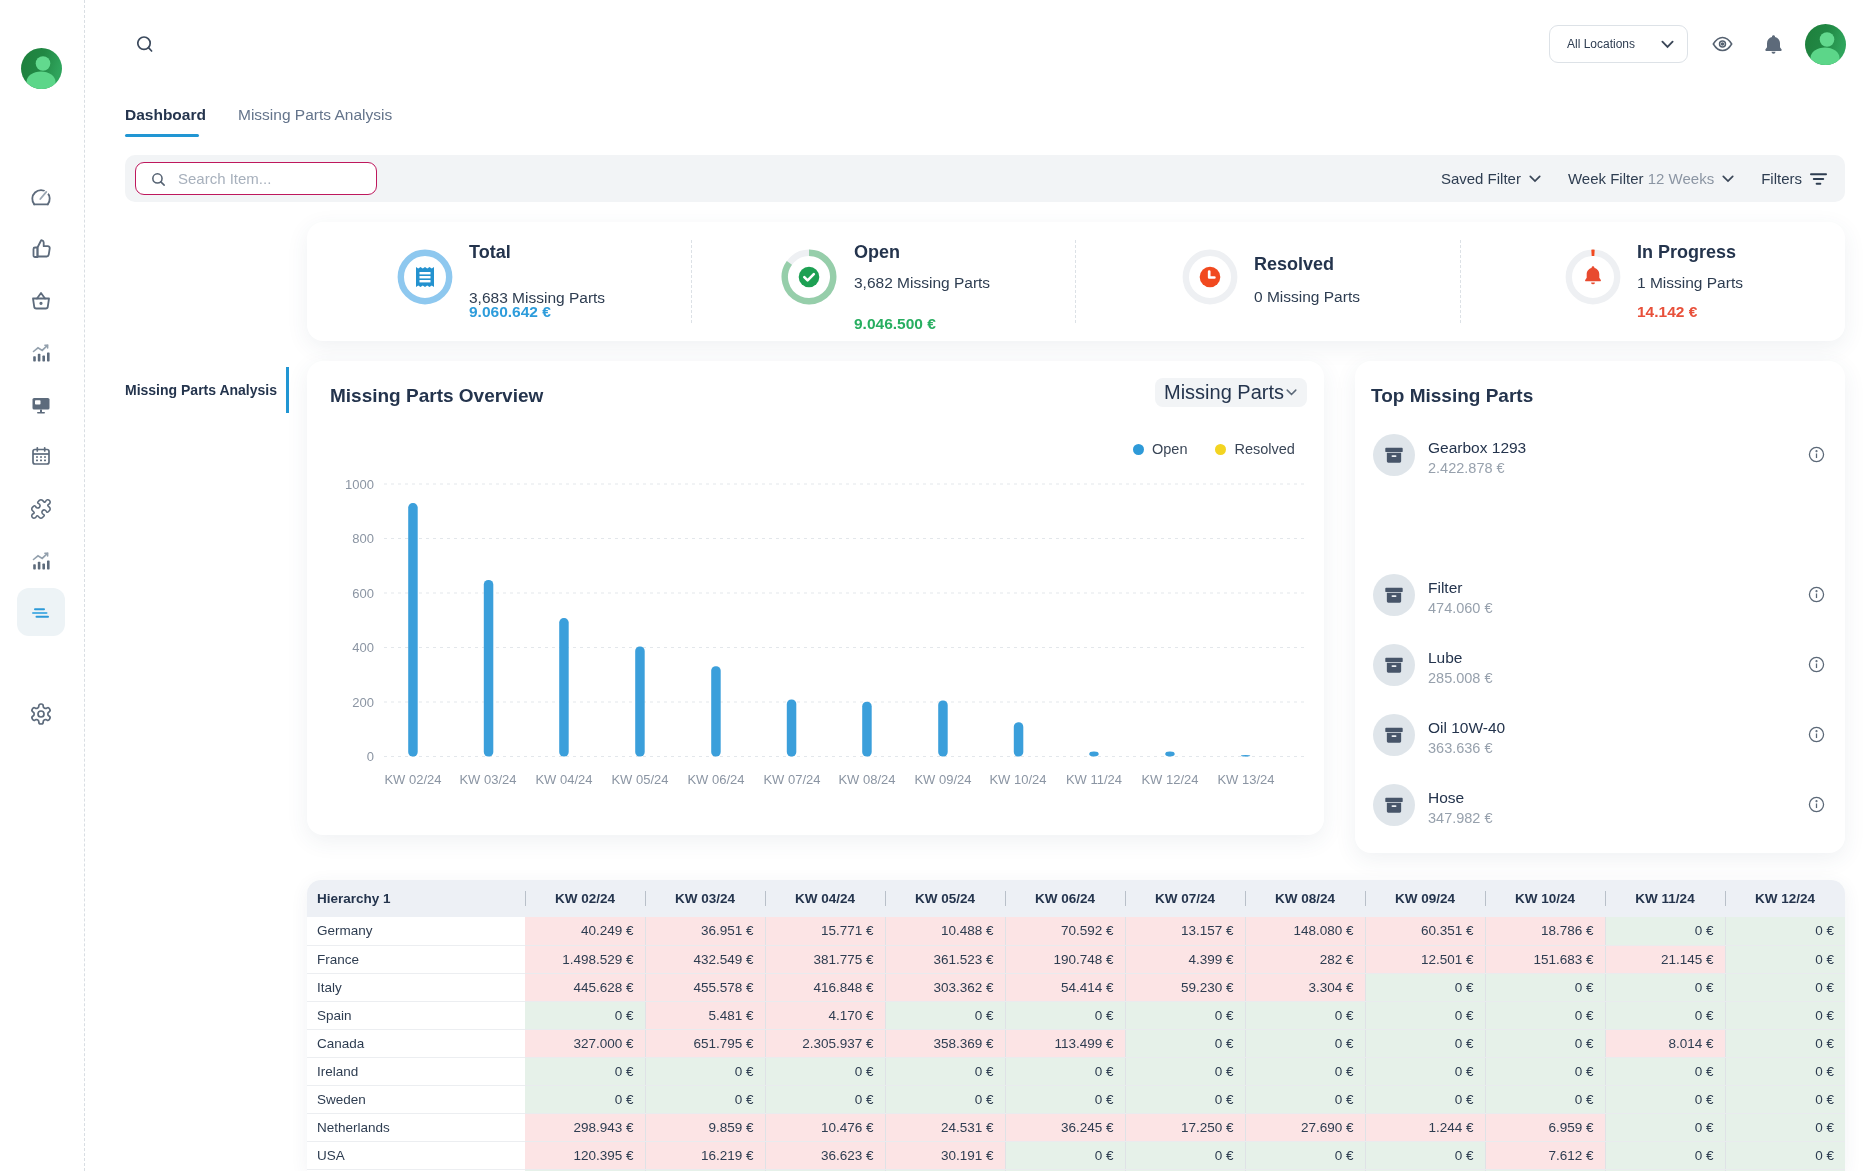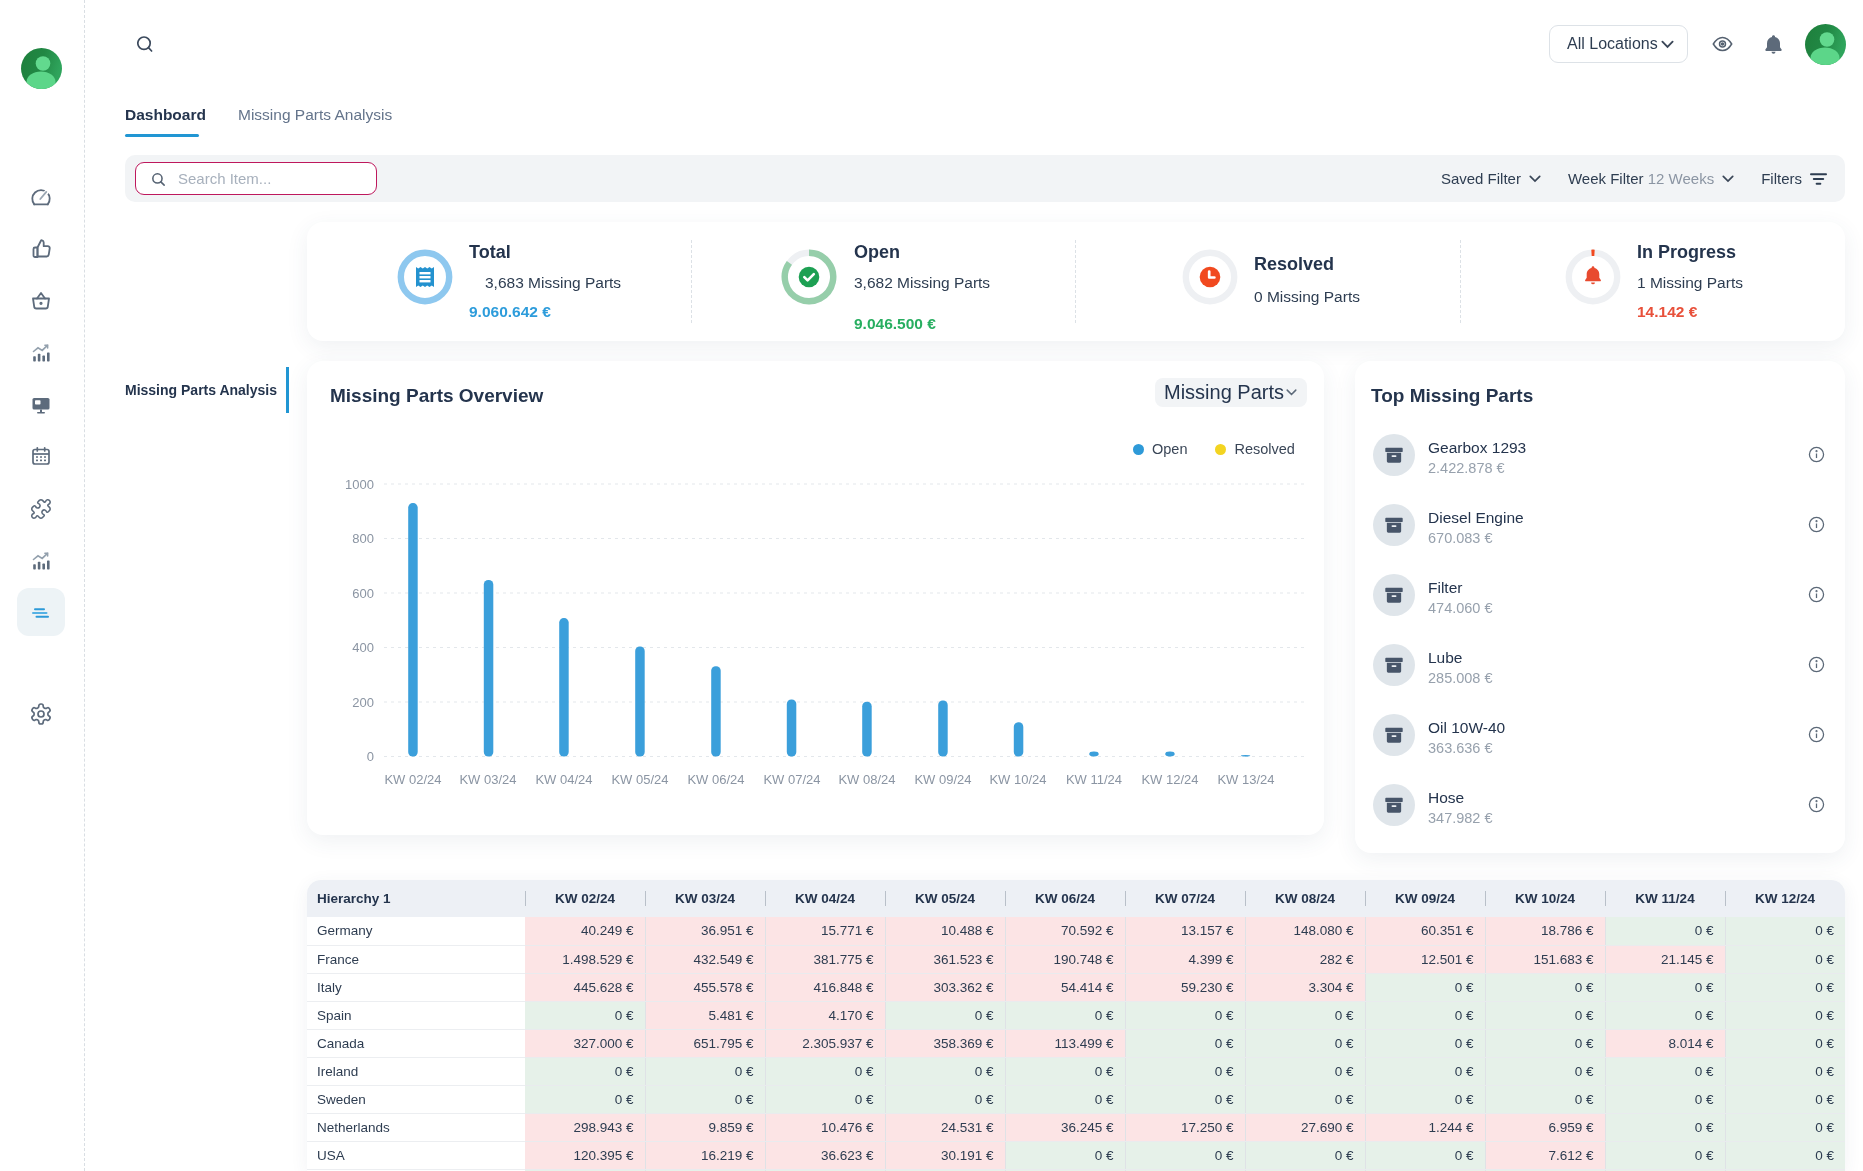--- a/index.html
+++ b/index.html
@@ -9,21 +9,21 @@
 
 #sidebar { position:absolute; left:0; top:0; width:85px; height:1171px; background:#fff;
   border-right:1px dashed #d9dee3; }
 #sidebar .avatar { position:absolute; left:21px; top:48px; }
 .sic { position:absolute; left:29px; width:24px; height:24px; }
 .sic-bg { position:absolute; left:17px; top:588px; width:48px; height:48px; background:#edf3f6; border-radius:12px; }
 
 
 .searchglass { position:absolute; left:136.5px; top:35.5px; }
 .loc-btn { position:absolute; left:1549px; top:25px; width:139px; height:38px; border:1px solid #dde2e7;
-  border-radius:9px; background:#fff; color:#2e3d51; font-size:16px; line-height:36px; text-align:left; padding-left:17px; }
+  border-radius:9px; background:#fff; color:#2e3d51; font-size:12px; line-height:36px; text-align:left; padding-left:17px; }
 .loc-btn svg { position:absolute; right:13px; top:14px; }
 .eye { position:absolute; left:1712px; top:35px; }
 
 
 .tab1 { position:absolute; left:125px; top:106px; font-size:15.5px; font-weight:bold; color:#24344d; }
 .tab2 { position:absolute; left:238px; top:106px; font-size:15.5px; color:#64748b; }
 .tabline { position:absolute; left:125px; top:134px; width:74px; height:3px; background:#2196d3; border-radius:2px; }
 
 
 .band { position:absolute; left:125px; top:155px; width:1720px; height:47px; background:#f2f4f6; border-radius:10px; }
@@ -250,21 +250,21 @@
         <circle cx="28" cy="28" r="24.2" fill="none" stroke="#8ec8ef" stroke-width="6.4"></circle>
         <path d="M19 18 l2.25 1.6 2.25-1.6 2.25 1.6 2.25-1.6 2.25 1.6 2.25-1.6 2.25 1.6 L37 18 v20 l-2.25-1.6 -2.25 1.6 -2.25-1.6 -2.25 1.6 -2.25-1.6 -2.25 1.6 -2.25-1.6 -2.25 1.6 z" fill="#2492cf"></path>
         <g stroke="#fff" stroke-width="2.4" stroke-linecap="butt">
           <line x1="22.5" y1="24.2" x2="33.5" y2="24.2"></line>
             <line x1="22.5" y1="28.2" x2="33.5" y2="28.2"></line>
             <line x1="22.5" y1="32.2" x2="33.5" y2="32.2"></line>
         </g>
       </svg>
     </div>
     <div class="stat-title" style="left:162px; top:20px;">Total</div>
-    <div class="stat-sub" style="left:162px; top:52px;margin-left:16px;">3,683 Missing Parts</div>
+    <div class="stat-sub" style="left:162px; top:67px;">3,683 Missing Parts</div>
     <div class="stat-eur" style="left:162px; top:81px; color:#2d9cdb;">9.060.642 €</div>
 
     <div class="ring" style="left:474px">
       <svg width="56" height="56" viewBox="0 0 56 56">
         <circle cx="28" cy="28" r="24.2" fill="none" stroke="#eef0f3" stroke-width="6.4"></circle>
         <path d="M 28 3.8 A 24.2 24.2 0 1 1 8.4 13.8" fill="none" stroke="#96ceaa" stroke-width="6.4"></path>
         <circle cx="28" cy="28" r="10.3" fill="#1da053"></circle>
         <path d="M23.3 28.1 26.6 31.4 32.8 25.2" fill="none" stroke="#fff" stroke-width="2.6" stroke-linecap="round" stroke-linejoin="round"></path>
       </svg>
     </div>
@@ -365,36 +365,20 @@
       </svg>
         </div>
       <div class="pname">Gearbox 1293</div>
         <div class="pprice">2.422.878 €</div>
       <svg class="pinfo" width="17" height="17" viewBox="0 0 24 24" fill="none" stroke="#5b6877" stroke-width="1.8">
         <circle cx="12" cy="12" r="10"></circle>
           <line x1="12" y1="10.6" x2="12" y2="17"></line>
           <circle cx="12" cy="7.3" r="0.6" fill="#5b6877"></circle>
       </svg>
     </div>
-<div class="prow" style="top:164px">
-      <div class="pcirc">
-          <svg width="22" height="22" viewBox="0 0 24 24" fill="none">
-        <path d="M3.5 4.2h17a1 1 0 0 1 1 1v2.6a1 1 0 0 1-1 1h-17a1 1 0 0 1-1-1V5.2a1 1 0 0 1 1-1z" fill="#475569"></path>
-        <path d="M4.2 9.6h15.6v9.2a1.6 1.6 0 0 1-1.6 1.6H5.8a1.6 1.6 0 0 1-1.6-1.6V9.6z" fill="#475569"></path>
-        <rect x="9.3" y="12.2" width="5.4" height="2" rx="1" fill="#eef1f4"></rect>
-      </svg>
-        </div>
-      <div class="pname">Diesel Engine</div>
-        <div class="pprice">670.083 €</div>
-      <svg class="pinfo" width="17" height="17" viewBox="0 0 24 24" fill="none" stroke="#5b6877" stroke-width="1.8">
-        <circle cx="12" cy="12" r="10"></circle>
-          <line x1="12" y1="10.6" x2="12" y2="17"></line>
-          <circle cx="12" cy="7.3" r="0.6" fill="#5b6877"></circle>
-      </svg>
-    </div>
 <div class="prow" style="top:234px">
       <div class="pcirc">
           <svg width="22" height="22" viewBox="0 0 24 24" fill="none">
         <path d="M3.5 4.2h17a1 1 0 0 1 1 1v2.6a1 1 0 0 1-1 1h-17a1 1 0 0 1-1-1V5.2a1 1 0 0 1 1-1z" fill="#475569"></path>
         <path d="M4.2 9.6h15.6v9.2a1.6 1.6 0 0 1-1.6 1.6H5.8a1.6 1.6 0 0 1-1.6-1.6V9.6z" fill="#475569"></path>
         <rect x="9.3" y="12.2" width="5.4" height="2" rx="1" fill="#eef1f4"></rect>
       </svg>
         </div>
       <div class="pname">Filter</div>
         <div class="pprice">474.060 €</div>

